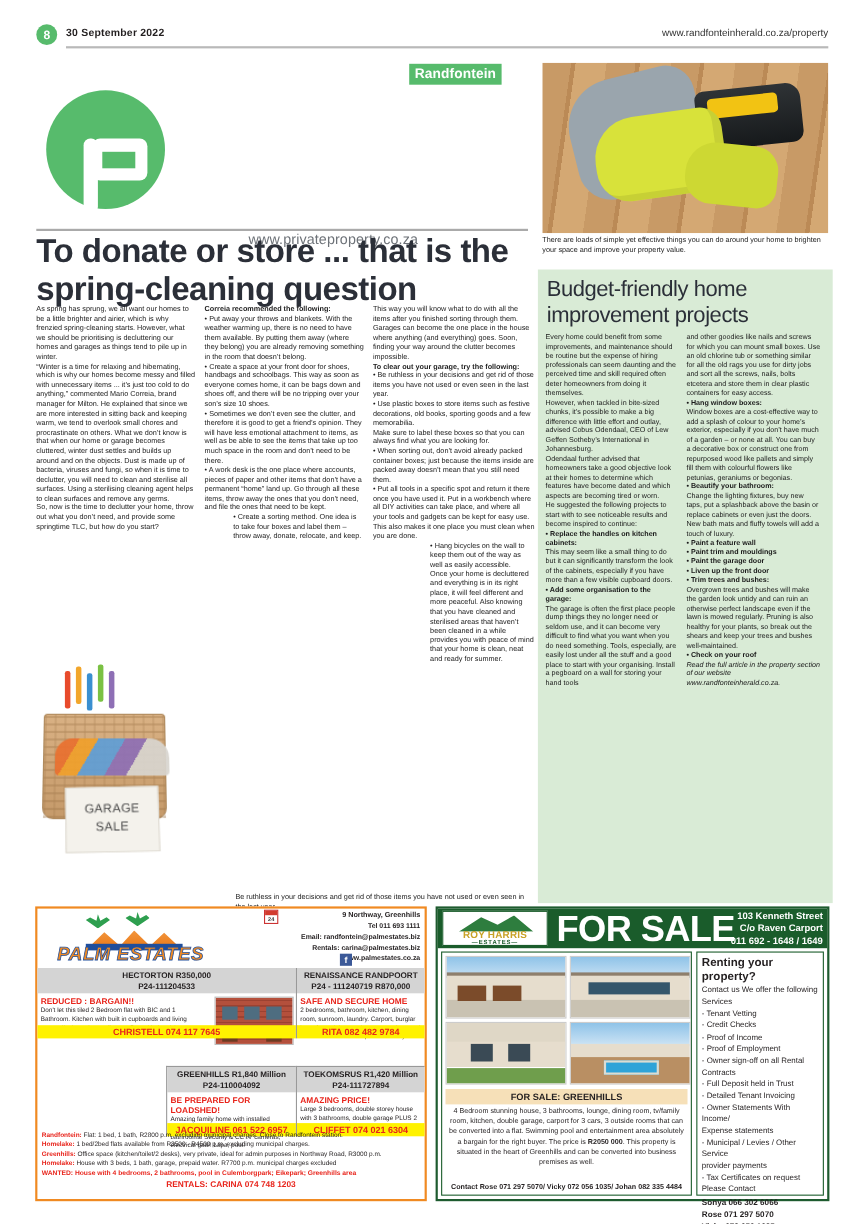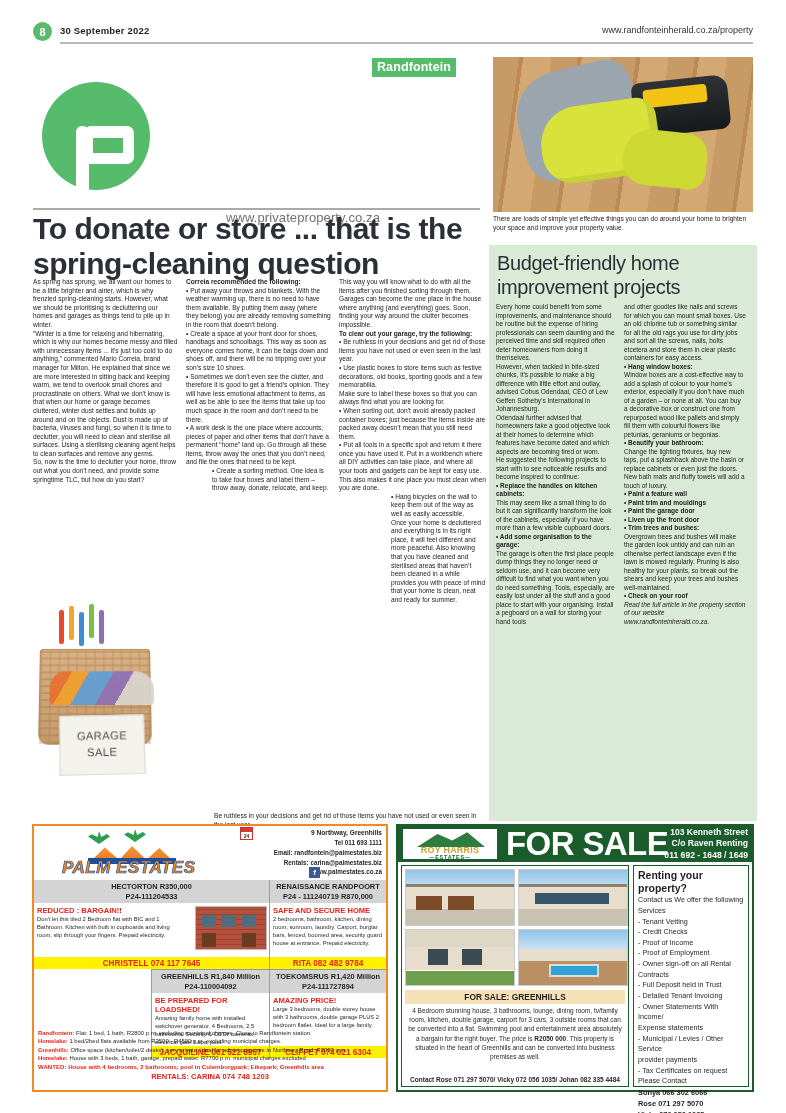--- a/index.html
+++ b/index.html
@@ -145,21 +145,21 @@
   .gcol p { margin:0; }
   .gcol .sub { font-weight:bold; }
   .gcol .ital { font-style:italic; }
   .g1 { left:0; }
   .g2 { left:128px; width:122px; }
 
   
   
   .palm { position:absolute; left:32px; top:824px; width:356px; height:268px; border:2px solid #f08a22; background:#fff; }
   .palm-head { position:relative; height:54px; }
-  .palm-logo { position:absolute; left:28px; top:2px; width:150px; height:50px; }
+  .palm-logo { position:absolute; left:18px; top:2px; width:150px; height:50px; }
   .palm-logo .palmtxt {
     position:absolute; left:0; bottom:0px; font-size:17px; font-weight:bold; font-style:italic;
     color:#f08a22; -webkit-text-stroke:.7px #1f4e9c; letter-spacing:.5px;
   }
   .palm-logo .house { position:absolute; left:30px; top:12px; width:80px; height:20px;
     background:linear-gradient(#f4a04c,#ec7d1c); clip-path:polygon(0 100%,16% 38%,34% 100%,50% 30%,68% 100%,84% 40%,100% 100%); }
   .palm-logo .strip { position:absolute; left:26px; top:30px; width:88px; height:6px; background:#1f4e9c; }
   .palm-logo .tree { position:absolute; width:22px; height:14px; background:#2e9f4f;
     clip-path:polygon(50% 100%, 0 46%, 18% 30%, 44% 50%, 50% 8%, 60% 50%, 86% 28%, 100% 46%); }
   .palm-head .rentals {
@@ -167,21 +167,21 @@
     font-size:14px; font-weight:bold; color:#ffd400; -webkit-text-stroke:.7px #d33a12; line-height:1.2;
   }
   .palm-head .contact { position:absolute; right:4px; top:2px; width:140px; text-align:right; font-size:6.3px; line-height:1.55; font-weight:bold; }
   .palm-head .contact .addr { font-size:6.6px; }
   .palm-head .cal { position:absolute; right:133px; top:1px; width:13px; height:13px; background:#fff; border:1px solid #c33; }
   .palm-head .cal .top { height:4px; background:#d23b2e; }
   .palm-head .cal .num { font-size:5px; text-align:center; font-weight:bold; color:#333; line-height:8px; }
   .palm-head .fb { position:absolute; right:66px; bottom:2px; width:11px; height:11px; background:#3b5998; color:#fff; font-size:8px; font-weight:bold; text-align:center; line-height:11px; }
 
   .palm-grid { position:absolute; left:0; right:0; top:54px; bottom:64px; }
-  .prow { position:absolute; left:0; right:0; height:89px; }
+  .prow { position:absolute; left:0; right:0; height:64px; }
   .prow.r1 { top:0; }
   .prow.r2 { top:89px; }
   .pcell { position:absolute; top:0; bottom:0; border-left:1px solid #999; }
   .pcell .ptitle { background:#d4d4d4; text-align:center; font-size:7.4px; font-weight:bold; padding:2px 1px; line-height:1.3; }
   .pcell .pname { color:#e8241b; font-weight:bold; font-size:7.6px; padding:3px 3px 1px; }
   .pcell .pbody { font-size:5.8px; line-height:1.35; padding:0 3px; }
   .pcell .pagent { position:absolute; left:0; right:0; bottom:0; background:#fff200; color:#e8241b;
     font-weight:bold; font-size:8.2px; text-align:center; padding:1.5px 0; }
   .pphoto { position:absolute; right:2px; top:26px; width:72px; height:44px; overflow:hidden; border:1px solid #bbb; }
   .pphoto .brick { position:absolute; inset:0; background:repeating-linear-gradient(0deg,#b4503c 0 4px,#9c4231 4px 5px); }
@@ -446,21 +446,21 @@
   <div class="roy">
     <div class="roy-head">
       <div class="roy-logo">
         <div class="mt"></div>
         <div class="nm">ROY HARRIS</div>
         <div class="sb">—ESTATES—</div>
       </div>
       <div class="roy-forsale">FOR SALE</div>
       <div class="roy-addr">
         <div>103 Kenneth Street</div>
-        <div>C/o Raven Renting</div>
+        <div>C/o Raven Carport</div>
         <div>011 692 - 1648 / 1649</div>
       </div>
     </div>
 
     <div class="roy-body">
       <div class="roy-left">
         <div class="roy-photos">
           <div class="rp a">
             <div class="sky"></div>
               <div class="roof"></div>

